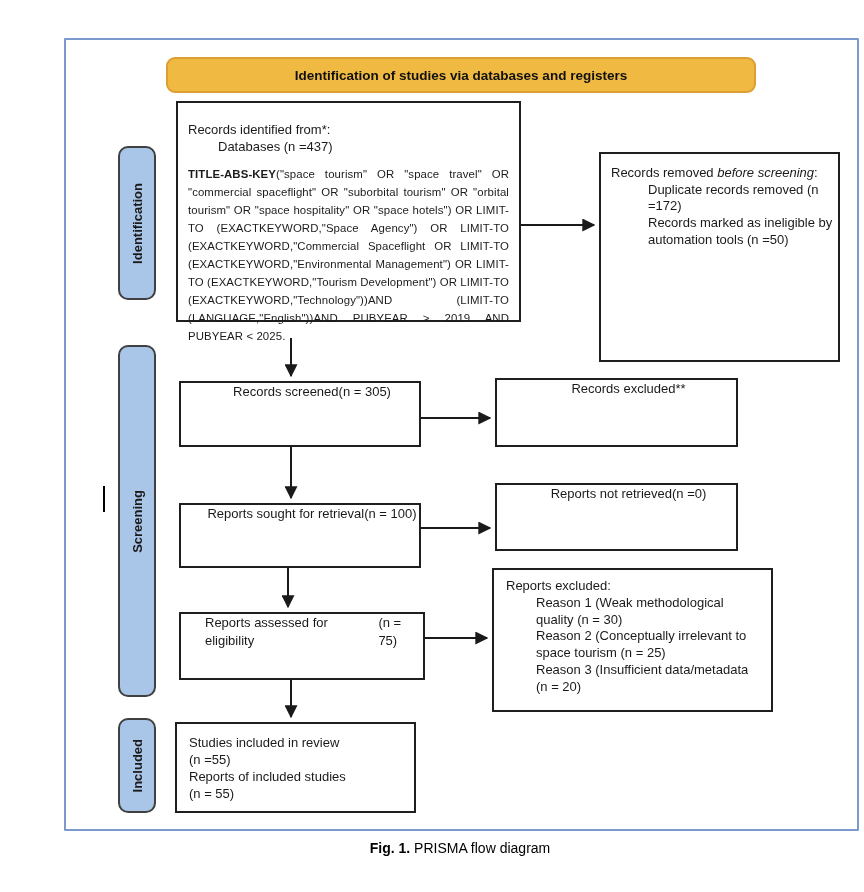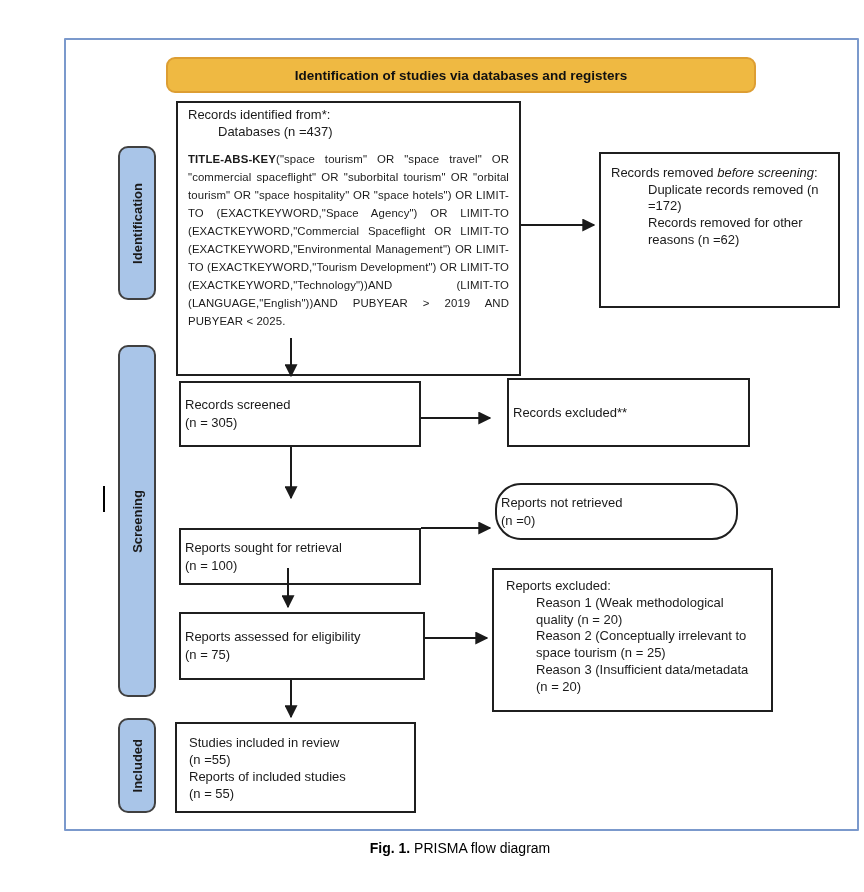--- a/index.html
+++ b/index.html
@@ -27,33 +27,33 @@
     font-weight:bold;font-size:13px;color:#1a1a1a;white-space:nowrap;
   }
   .pill-identification{top:146px;height:154px;}
   .pill-screening{top:345px;height:352px;}
   .pill-included{top:718px;height:95px;}
   .tick{position:absolute;left:75px;top:486px;width:2px;height:26px;background:#000;}
   .nodebox{
     position:absolute;box-sizing:border-box;background:#ffffff;
     border:2px solid #1f1f1f;font-size:13px;line-height:1.3;
   }
-  .box-identified{left:148px;top:101px;width:345px;height:275px;padding:4px 10px;}
+  .box-identified{left:148px;top:101px;width:345px;height:221px;padding:19px 10px;}
   .box-identified .indent{margin-left:30px;}
   .query{
     margin-top:9px;font-size:11.4px;line-height:1.58;text-align:justify;
     letter-spacing:0.1px;color:#1b1b1b;
   }
-  .box-removed{left:571px;top:152px;width:241px;height:156px;padding:11px 0 8px 10px;line-height:1.28;}
+  .box-removed{left:571px;top:152px;width:241px;height:210px;padding:11px 0 8px 10px;line-height:1.28;}
   .box-removed .item{padding-left:37px;}
-  .centerbox{display:flex;flex-direction:column;justify-content:center;padding-left:4px;line-height:1.35;}
+  .centerbox{display:flex;flex-direction:row;justify-content:center;padding-left:24px;line-height:1.35;}
   .box-screened{left:151px;top:381px;width:242px;height:66px;}
-  .box-excluded{left:479px;top:378px;width:243px;height:69px;}
-  .box-sought{left:151px;top:528px;width:242px;height:57px;}
-  .box-not-retrieved{left:467px;top:483px;width:243px;height:57px;border-radius:26px;}
+  .box-excluded{left:467px;top:378px;width:243px;height:69px;}
+  .box-sought{left:151px;top:503px;width:242px;height:65px;}
+  .box-not-retrieved{left:467px;top:483px;width:243px;height:68px;}
   .box-assessed{left:151px;top:612px;width:246px;height:68px;}
   .box-reports-excluded{left:464px;top:568px;width:281px;height:144px;padding:8px 8px 8px 12px;line-height:1.29;}
   .box-reports-excluded .item{padding-left:30px;}
   .box-included-final{left:147px;top:722px;width:241px;height:91px;padding:10px 14px 8px 12px;line-height:1.32;}
   .arrows{position:absolute;left:0;top:0;width:864px;height:892px;pointer-events:none;}
   .caption{
     position:absolute;left:0;top:840px;width:864px;text-align:center;
     font-size:14px;color:#000000;
   }
   .caption b{font-weight:bold;}
@@ -85,21 +85,21 @@
 
   <div class="nodebox box-identified">
     <div>Records identified from*:</div>
     <div class="indent">Databases (n =437)</div>
     <div class="query"><b>TITLE-ABS-KEY</b><span>("space tourism" OR "space travel" OR "commercial spaceflight" OR "suborbital tourism" OR "orbital tourism" OR "space hospitality" OR "space hotels") OR LIMIT-TO (EXACTKEYWORD,"Space Agency") OR LIMIT-TO (EXACTKEYWORD,"Commercial Spaceflight OR LIMIT-TO (EXACTKEYWORD,"Environmental Management") OR LIMIT-TO (EXACTKEYWORD,"Tourism Development") OR LIMIT-TO (EXACTKEYWORD,"Technology"))AND (LIMIT-TO (LANGUAGE,"English"))AND PUBYEAR &gt; 2019 AND PUBYEAR &lt; 2025.</span></div>
   </div>
 
   <div class="nodebox box-removed">
     <div><span>Records removed </span><i>before screening</i><span>:</span></div>
     <div class="item">Duplicate records removed (n =172)</div>
-    <div class="item">Records removed for other reasons (n =62)</div>
+    <div class="item">Records marked as ineligible by automation tools (n =50)</div>
   </div>
 
   <div class="nodebox centerbox box-screened">
     <div>Records screened</div>
     <div>(n = 305)</div>
   </div>
 
   <div class="nodebox centerbox box-excluded">
     <div>Records excluded**</div>
   </div>
@@ -114,21 +114,21 @@
     <div>(n =0)</div>
   </div>
 
   <div class="nodebox centerbox box-assessed">
     <div>Reports assessed for eligibility</div>
     <div>(n = 75)</div>
   </div>
 
   <div class="nodebox box-reports-excluded">
     <div>Reports excluded:</div>
-    <div class="item">Reason 1 (Weak methodological quality (n = 20)</div>
+    <div class="item">Reason 1 (Weak methodological quality (n = 30)</div>
     <div class="item">Reason 2 (Conceptually irrelevant to space tourism (n = 25)</div>
     <div class="item">Reason 3 (Insufficient data/metadata (n = 20)</div>
   </div>
 
   <div class="nodebox box-included-final">
     <div>Studies included in review</div>
     <div>(n =55)</div>
     <div>Reports of included studies</div>
     <div>(n = 55)</div>
   </div>

